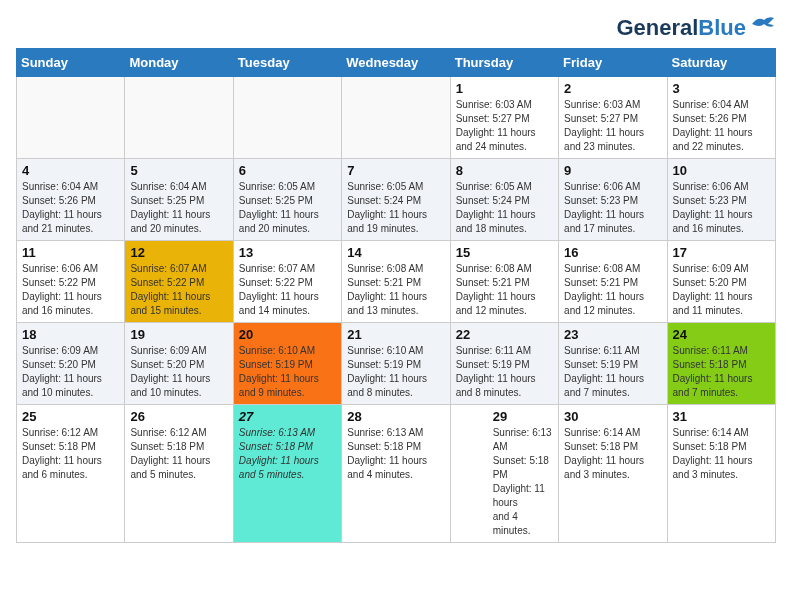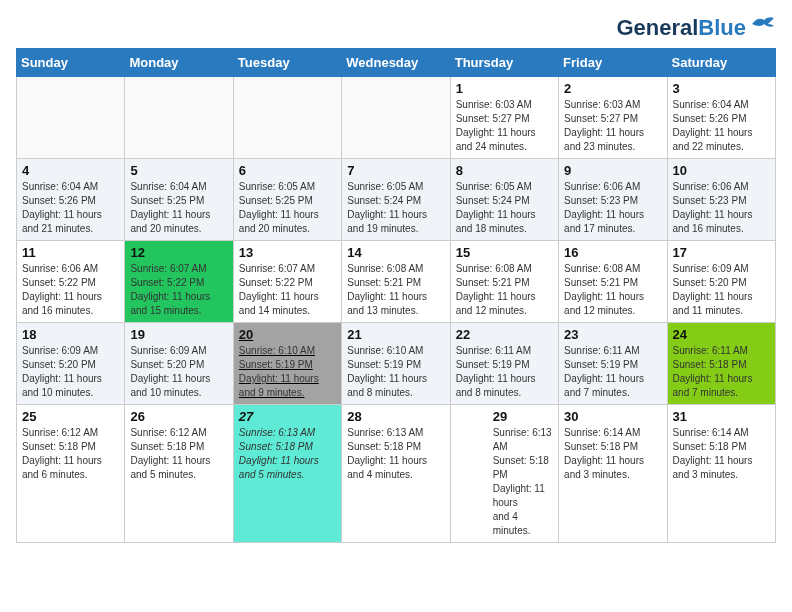--- a/index.html
+++ b/index.html
@@ -196,21 +196,21 @@
         </td>
       </tr>
       <tr>
         <td style="background: rgb(255, 255, 255);">
           <div class="day-num">11</div>
           <div class="day-info" style="white-space: pre-line;">Sunrise: 6:06 AM
 Sunset: 5:22 PM
 Daylight: 11 hours
 and 16 minutes.</div>
         </td>
-        <td style="background: #22c55e;">
+        <td style="background: #eab308;">
           <div class="day-num">12</div>
           <div class="day-info" style="white-space: pre-line;">Sunrise: 6:07 AM
 Sunset: 5:22 PM
 Daylight: 11 hours
 and 15 minutes.</div>
         </td>
         <td style="background: rgb(255, 255, 255);">
           <div class="day-num">13</div>
           <div class="day-info" style="white-space: pre-line;">Sunrise: 6:07 AM
 Sunset: 5:22 PM
@@ -254,21 +254,21 @@
 Daylight: 11 hours
 and 10 minutes.</div>
         </td>
         <td style="background: rgb(240, 244, 248);">
           <div class="day-num">19</div>
           <div class="day-info" style="white-space: pre-line;">Sunrise: 6:09 AM
 Sunset: 5:20 PM
 Daylight: 11 hours
 and 10 minutes.</div>
         </td>
-        <td style="background: #a3a3a3; text-decoration: underline;">
+        <td style="background: #f97316;">
           <div class="day-num">20</div>
           <div class="day-info" style="white-space: pre-line;">Sunrise: 6:10 AM
 Sunset: 5:19 PM
 Daylight: 11 hours
 and 9 minutes.</div>
         </td>
         <td style="background: rgb(240, 244, 248);">
           <div class="day-num">21</div>
           <div class="day-info" style="white-space: pre-line;">Sunrise: 6:10 AM
 Sunset: 5:19 PM

